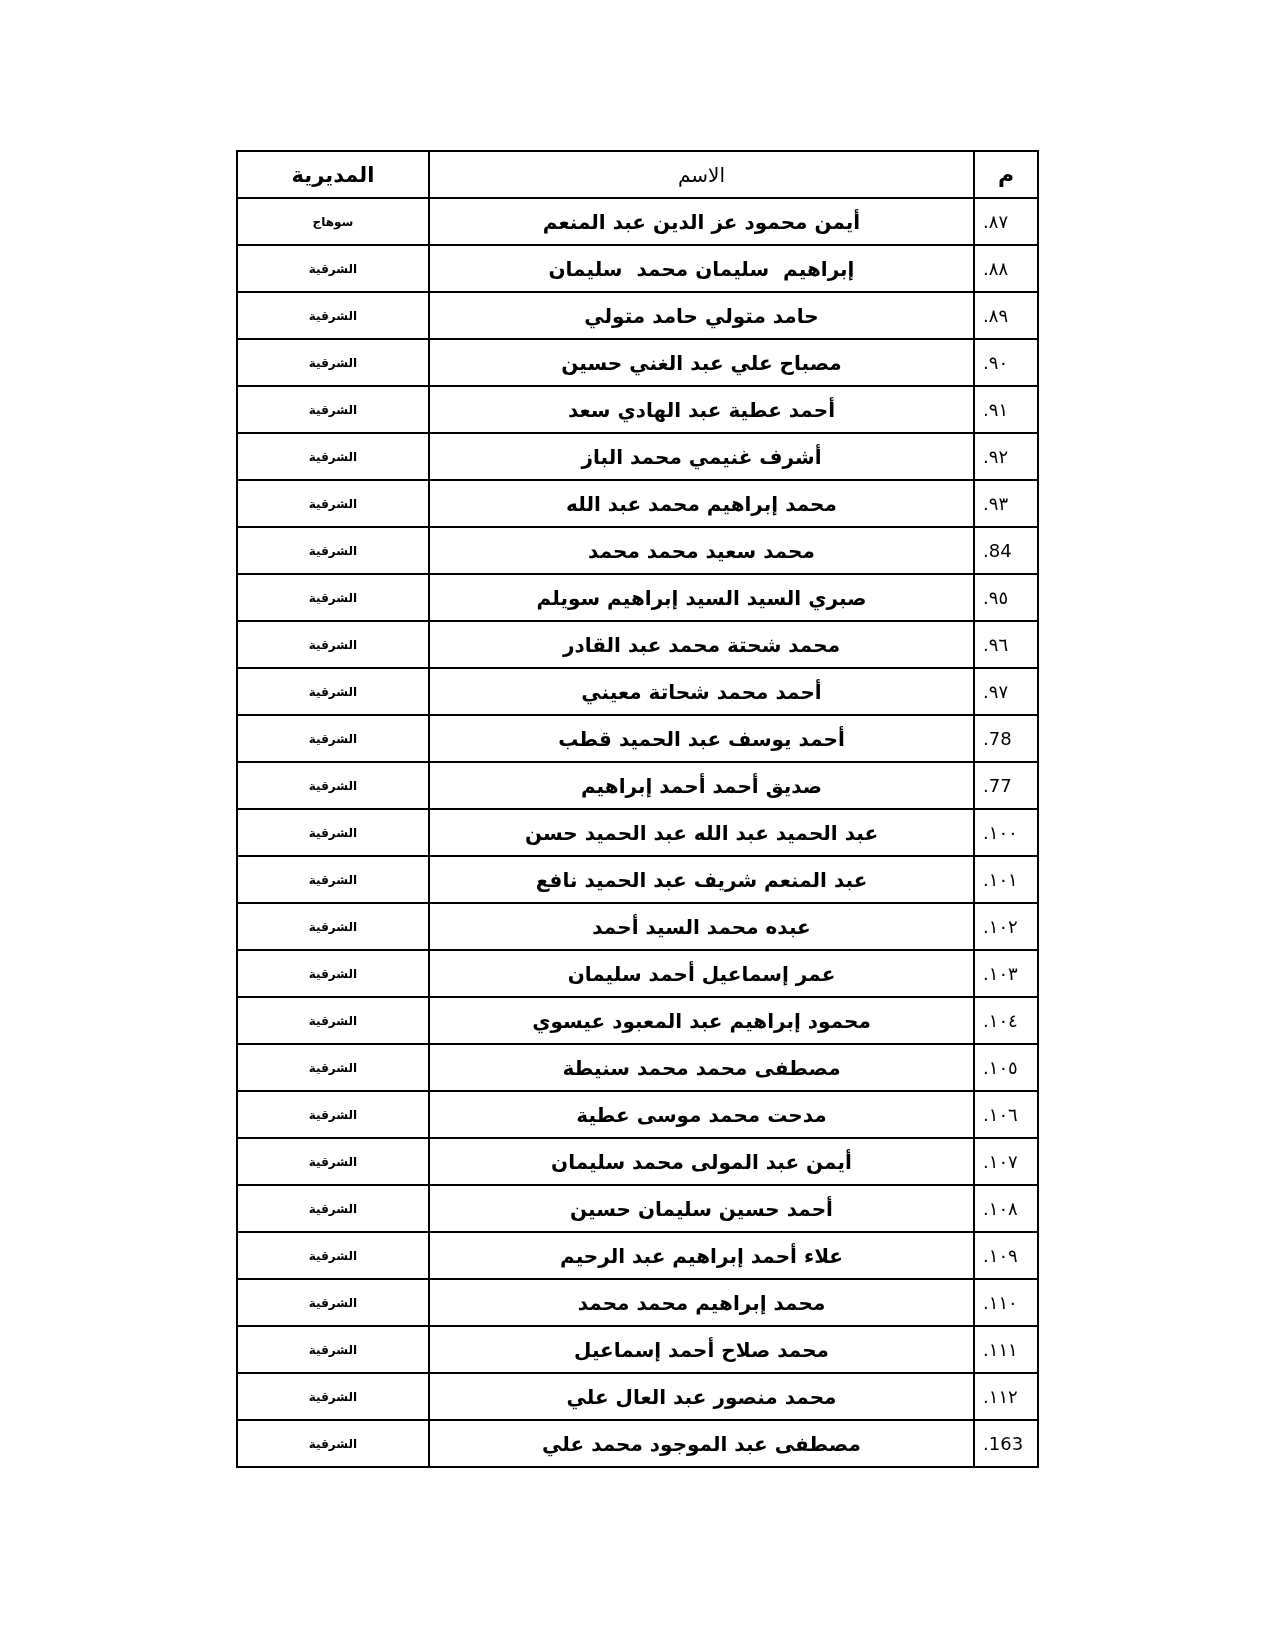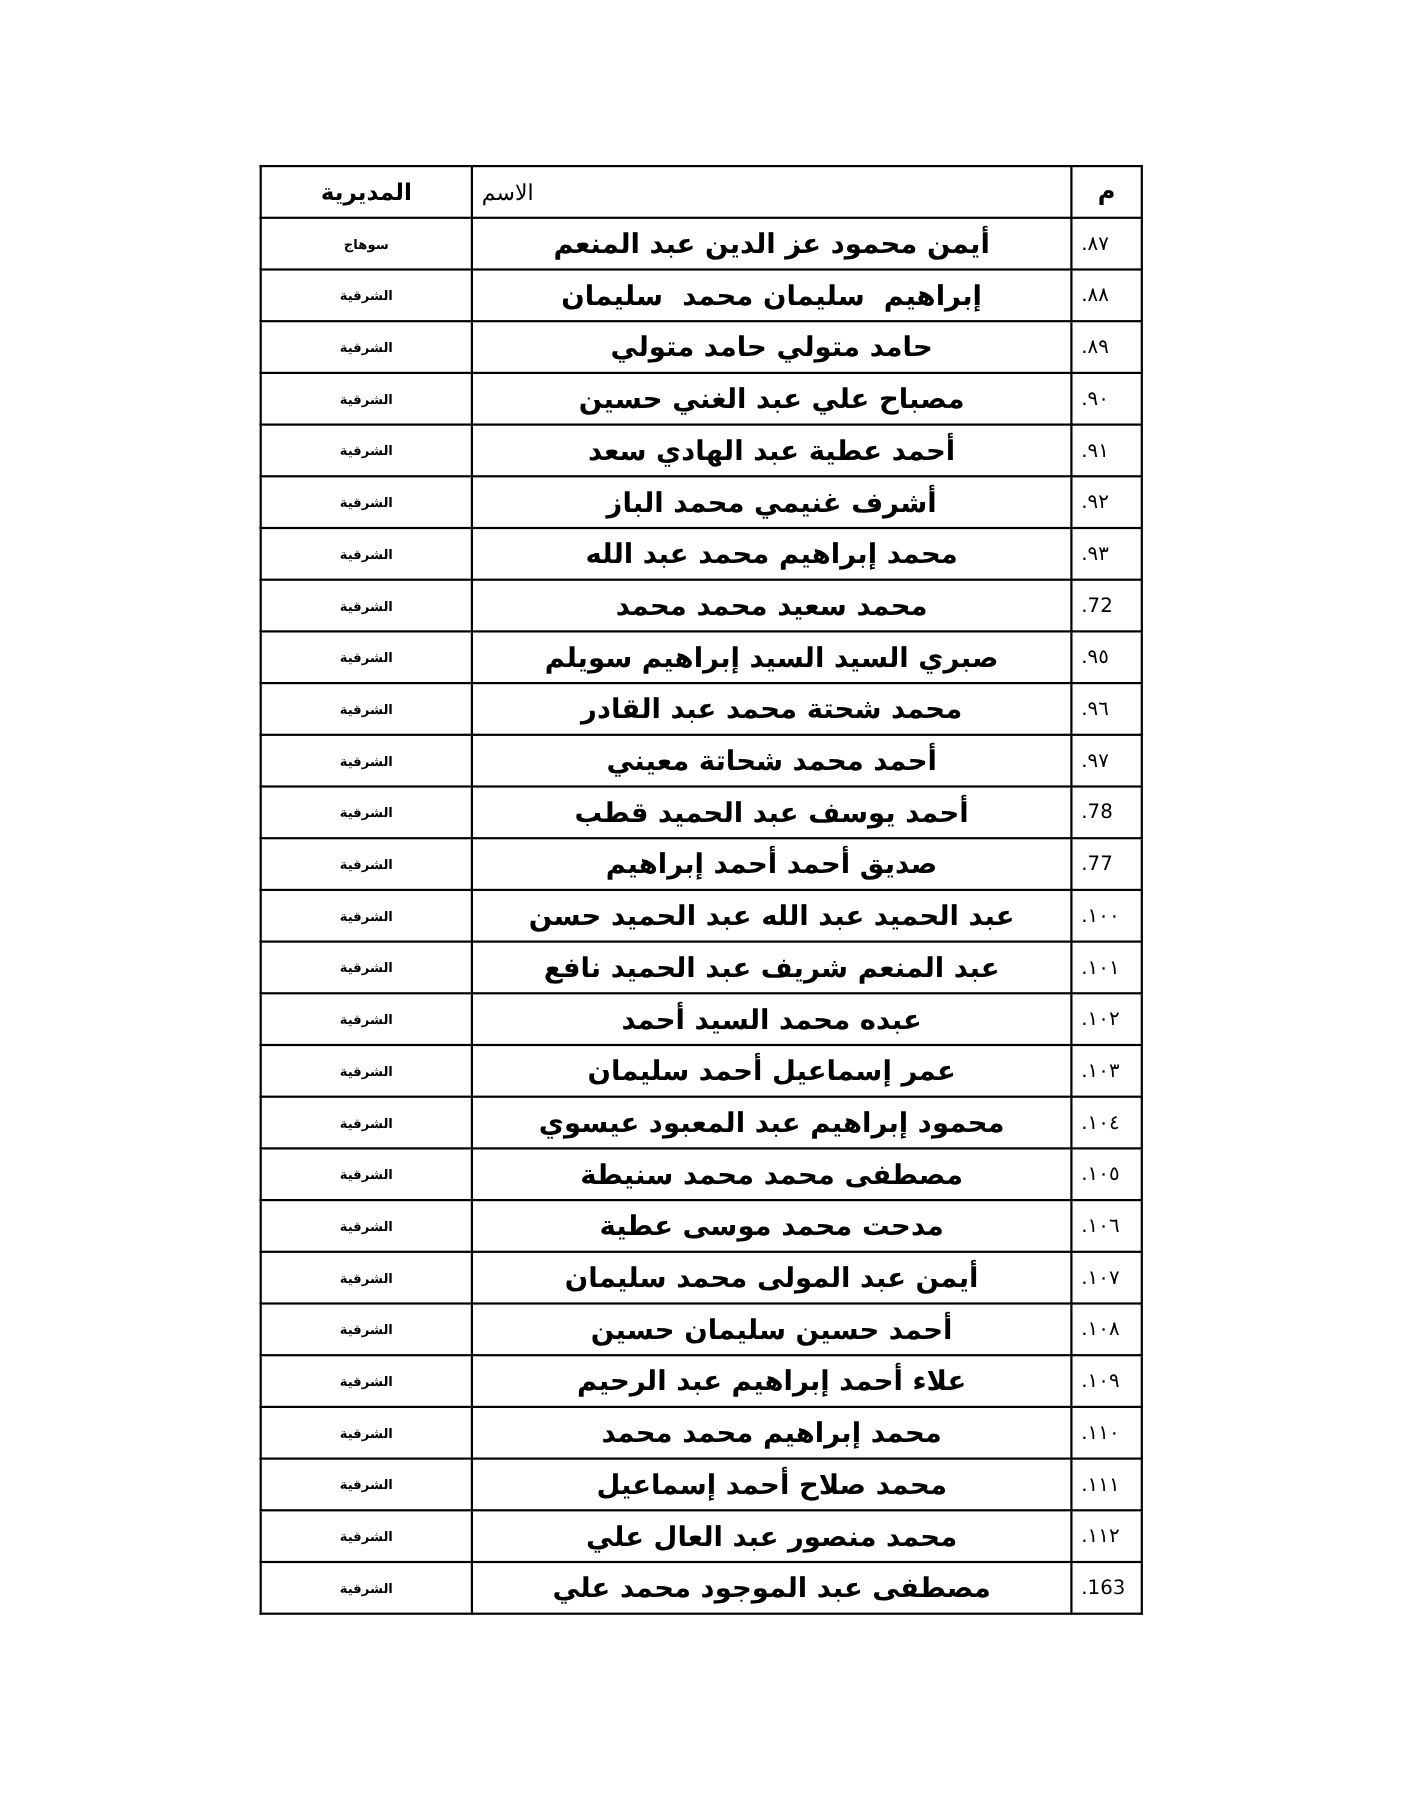--- a/index.html
+++ b/index.html
@@ -38,37 +38,37 @@
   col.col-directorate { width: 192px; }
 
   th.h-number {
     font-weight: bold;
     font-size: 22px;
     text-align: center;
   }
   th.h-name {
     font-weight: normal;
     font-size: 20px;
-    text-align: left; 
+    text-align: center; 
     padding-right: 14px;
   }
   th.h-directorate {
     font-weight: bold;
     font-size: 21px;
     text-align: center;
   }
   td.c-number {
     font-weight: normal;
     font-size: 18px;
     text-align: left;
     direction: rtl;
   }
   td.c-name {
     font-weight: bold;
-    font-size: 25px;
+    font-size: 20px;
     text-align: center;
     white-space: pre-wrap; 
   }
   td.c-directorate {
     font-weight: bold;
     font-size: 12px;
     text-align: center;
   }
 </style>
 </head>
@@ -119,21 +119,21 @@
       <td class="c-number">٩٢.</td>
       <td class="c-name">أشرف غنيمي محمد الباز</td>
       <td class="c-directorate">الشرقية</td>
     </tr>
         <tr>
       <td class="c-number">٩٣.</td>
       <td class="c-name">محمد إبراهيم محمد عبد الله</td>
       <td class="c-directorate">الشرقية</td>
     </tr>
         <tr>
-      <td class="c-number">72.</td>
+      <td class="c-number">84.</td>
       <td class="c-name">محمد سعيد محمد محمد</td>
       <td class="c-directorate">الشرقية</td>
     </tr>
         <tr>
       <td class="c-number">٩٥.</td>
       <td class="c-name">صبري السيد السيد إبراهيم سويلم</td>
       <td class="c-directorate">الشرقية</td>
     </tr>
         <tr>
       <td class="c-number">٩٦.</td>

